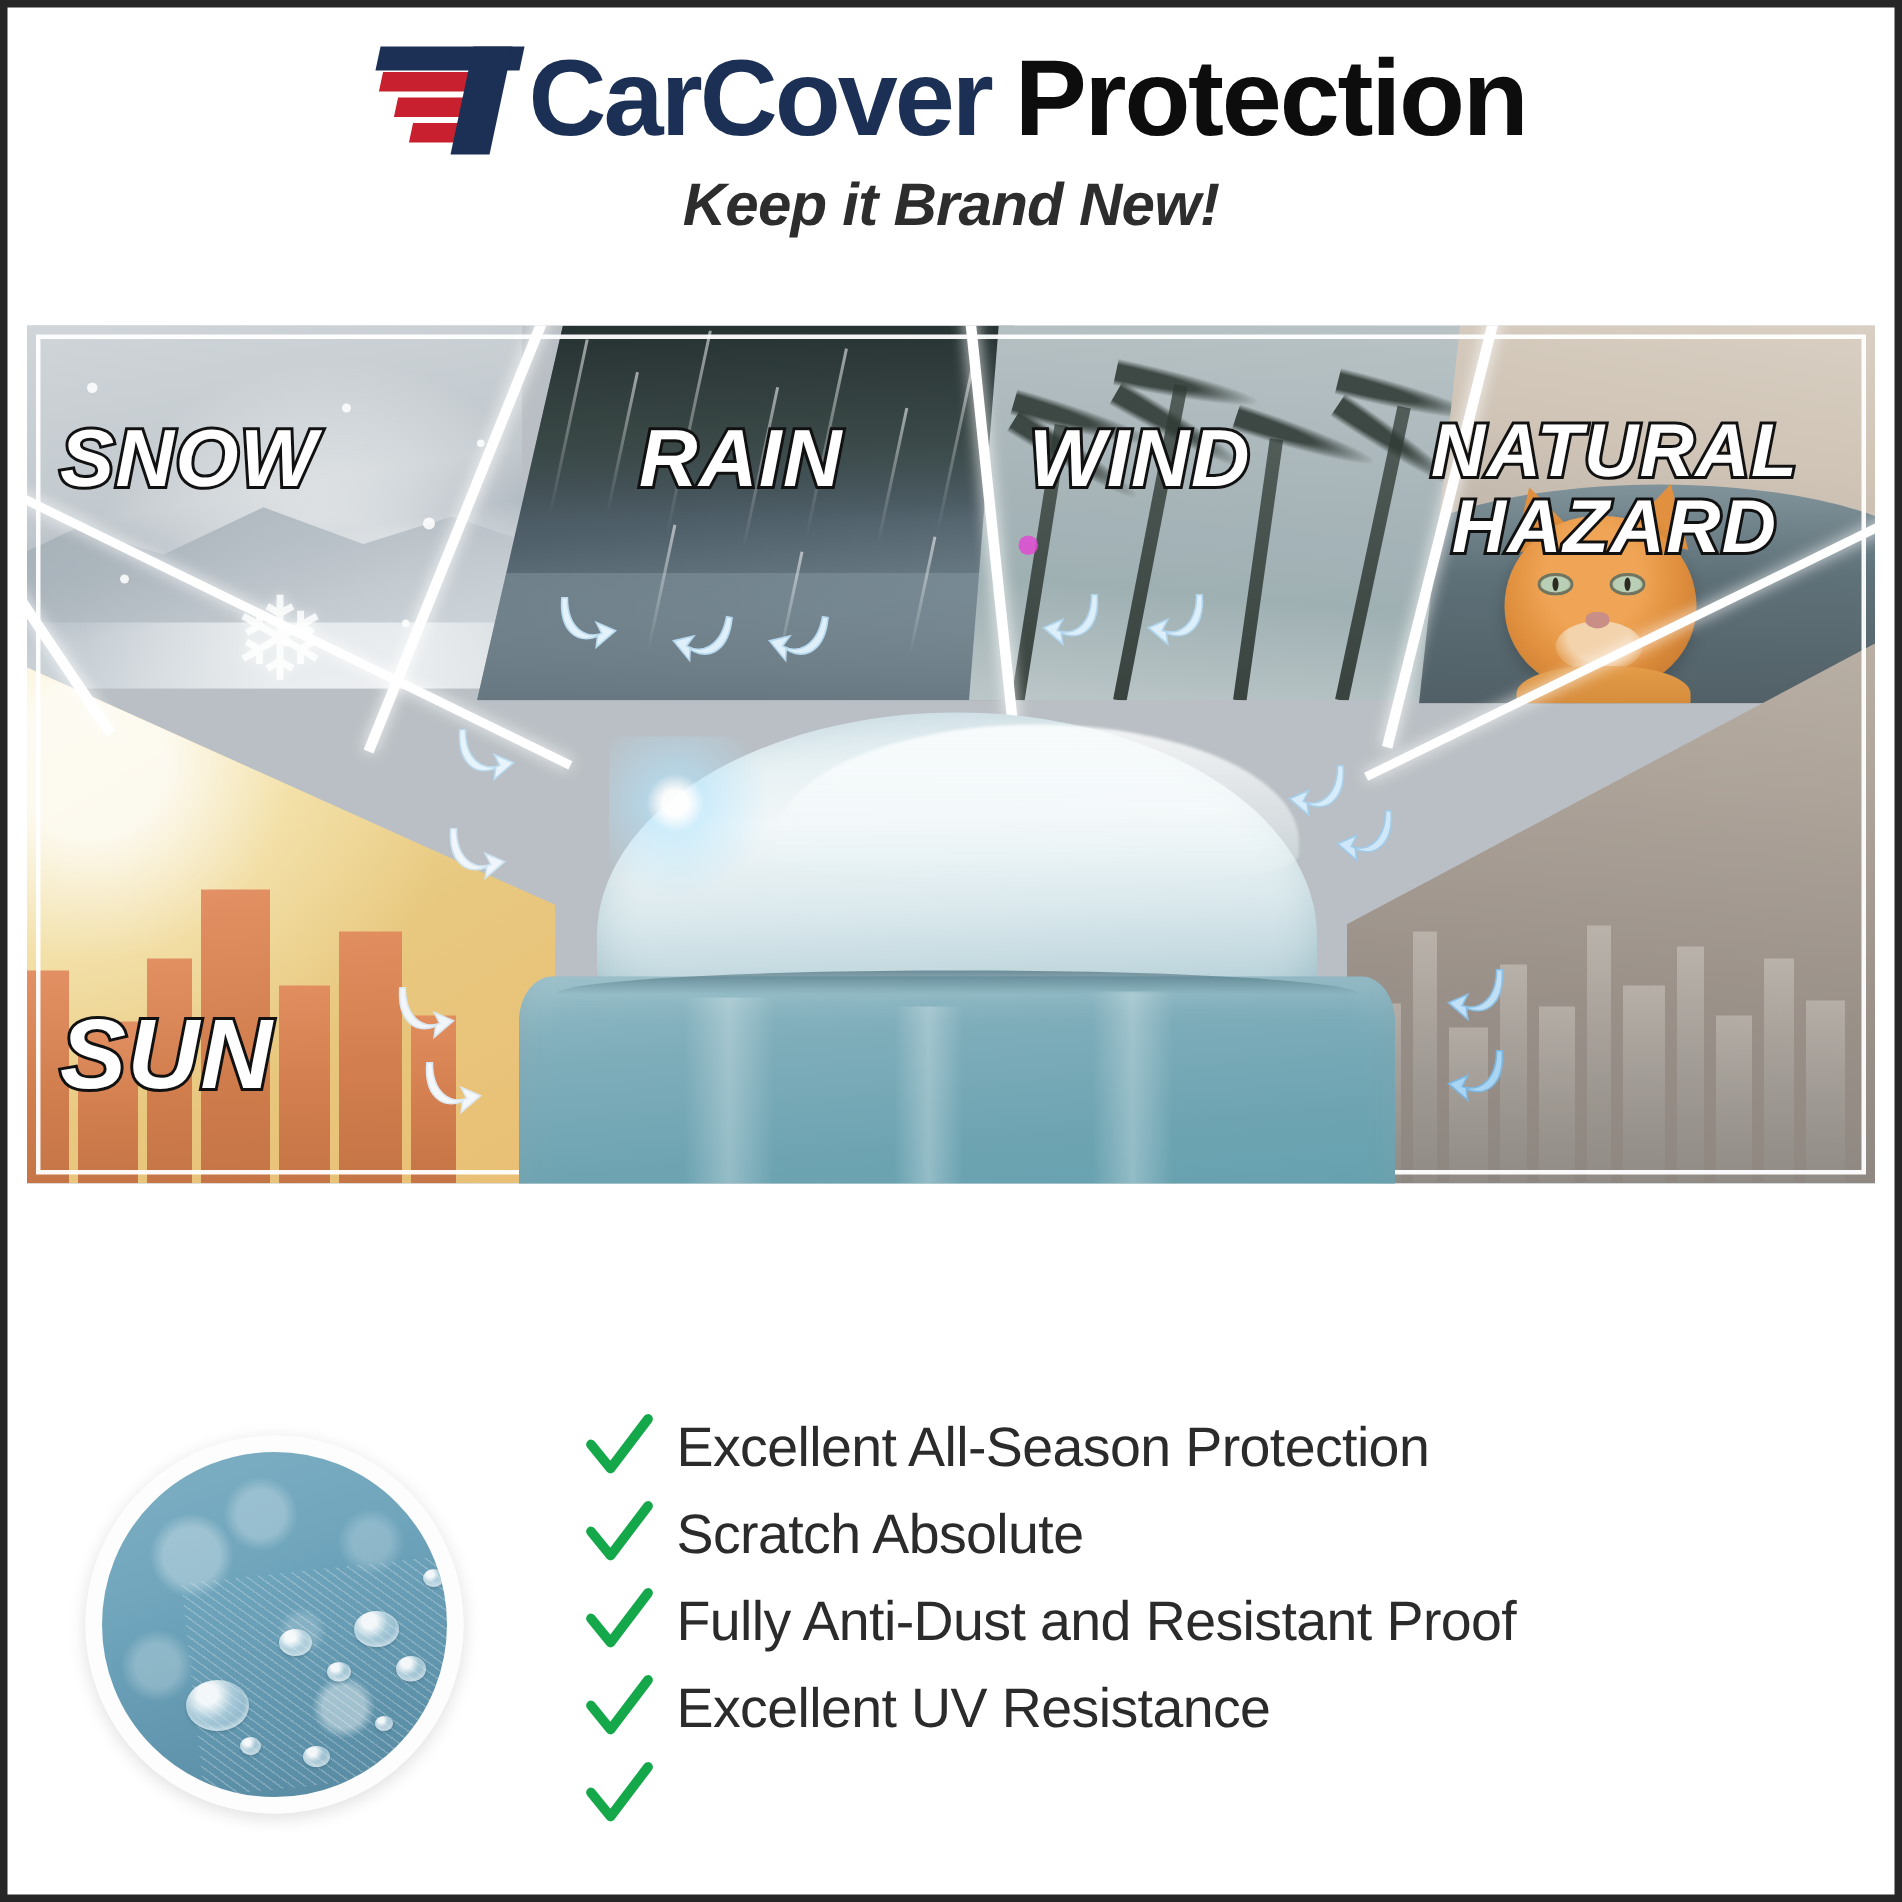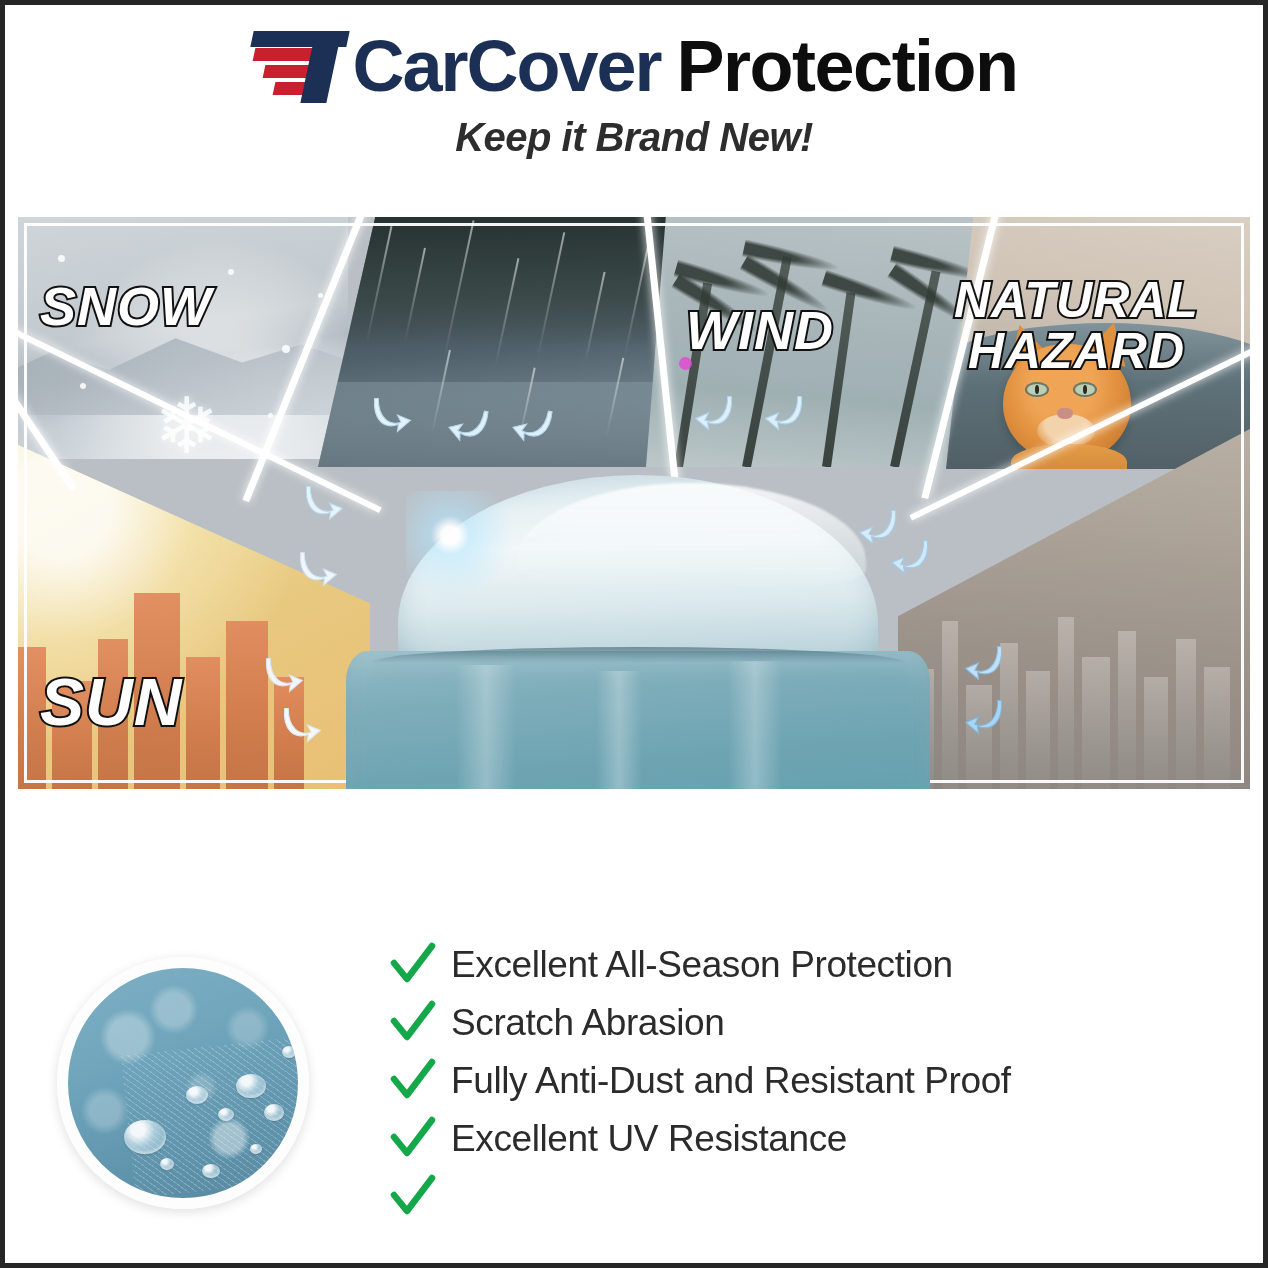--- a/index.html
+++ b/index.html
@@ -266,21 +266,21 @@
   .plabel {
     position: absolute;
     font-weight: bold; font-style: italic;
     color: #ffffff; letter-spacing: 1px; line-height: 1.02;
     -webkit-text-stroke: 4px #111;
     paint-order: stroke fill;
     white-space: pre-line;
   }
   .plabel.snow    { left: 22px;  top: 62px;  font-size: 54px; }
   .plabel.rain    { left: 408px; top: 62px;  font-size: 54px; }
-  .plabel.wind    { left: 668px; top: 62px;  font-size: 54px; margin-top: 24px; }
+  .plabel.wind    { left: 668px; top: 62px;  font-size: 54px; }
   .plabel.hazard  { left: 936px; top: 58px;  font-size: 50px; text-align: center; }
   .plabel.sun     { left: 22px;  top: 452px; font-size: 66px; }
   .plabel.dust    { left: 1026px;top: 438px; font-size: 54px; }
 
   
   #bottom {
     position: absolute; left: 0; top: 800px; width: 1258px; height: 460px;
     display: flex; align-items: flex-start;
   }
   #swatch-wrap {
@@ -520,20 +520,21 @@
           <path d="M9 6 C9 28, 22 36, 34 32 L30 24 L44 30 L30 42 L31 34 C16 40, 3 30, 5 6 Z" fill="#f2f6fa" stroke="#d8e6f0" stroke-width="1.2"></path>
         </svg>
     </span>
     <span class="arrow" style="left:262px; top:486px;">
       <svg viewBox="0 0 48 48">
           <path d="M9 6 C9 28, 22 36, 34 32 L30 24 L44 30 L30 42 L31 34 C16 40, 3 30, 5 6 Z" fill="#f5f8fb" stroke="#dce9f2" stroke-width="1.2"></path>
         </svg>
     </span>
 
     <div class="plabel snow">SNOW</div>
+    <div class="plabel rain">RAIN</div>
     <div class="plabel wind">WIND</div>
     <div class="plabel hazard">NATURAL
 HAZARD</div>
     <div class="plabel sun">SUN</div>
   </div>
 
   <div id="bottom">
 
     <div id="swatch-wrap">
       <div id="swatch">
@@ -558,21 +559,21 @@
             </svg>
         </span>
         <span class="benefit-text">Excellent All-Season Protection</span>
       </div>
       <div class="benefit">
         <span class="check">
           <svg viewBox="0 0 48 48">
               <path d="M5 22 L18 38 L43 5" fill="none" stroke="#14A84A" stroke-width="6.5" stroke-linecap="round" stroke-linejoin="round"></path>
             </svg>
         </span>
-        <span class="benefit-text">Scratch Abrasion</span>
+        <span class="benefit-text">Scratch Absolute</span>
       </div>
       <div class="benefit">
         <span class="check">
           <svg viewBox="0 0 48 48">
               <path d="M5 22 L18 38 L43 5" fill="none" stroke="#14A84A" stroke-width="6.5" stroke-linecap="round" stroke-linejoin="round"></path>
             </svg>
         </span>
         <span class="benefit-text">Fully Anti-Dust and Resistant Proof</span>
       </div>
       <div class="benefit">

